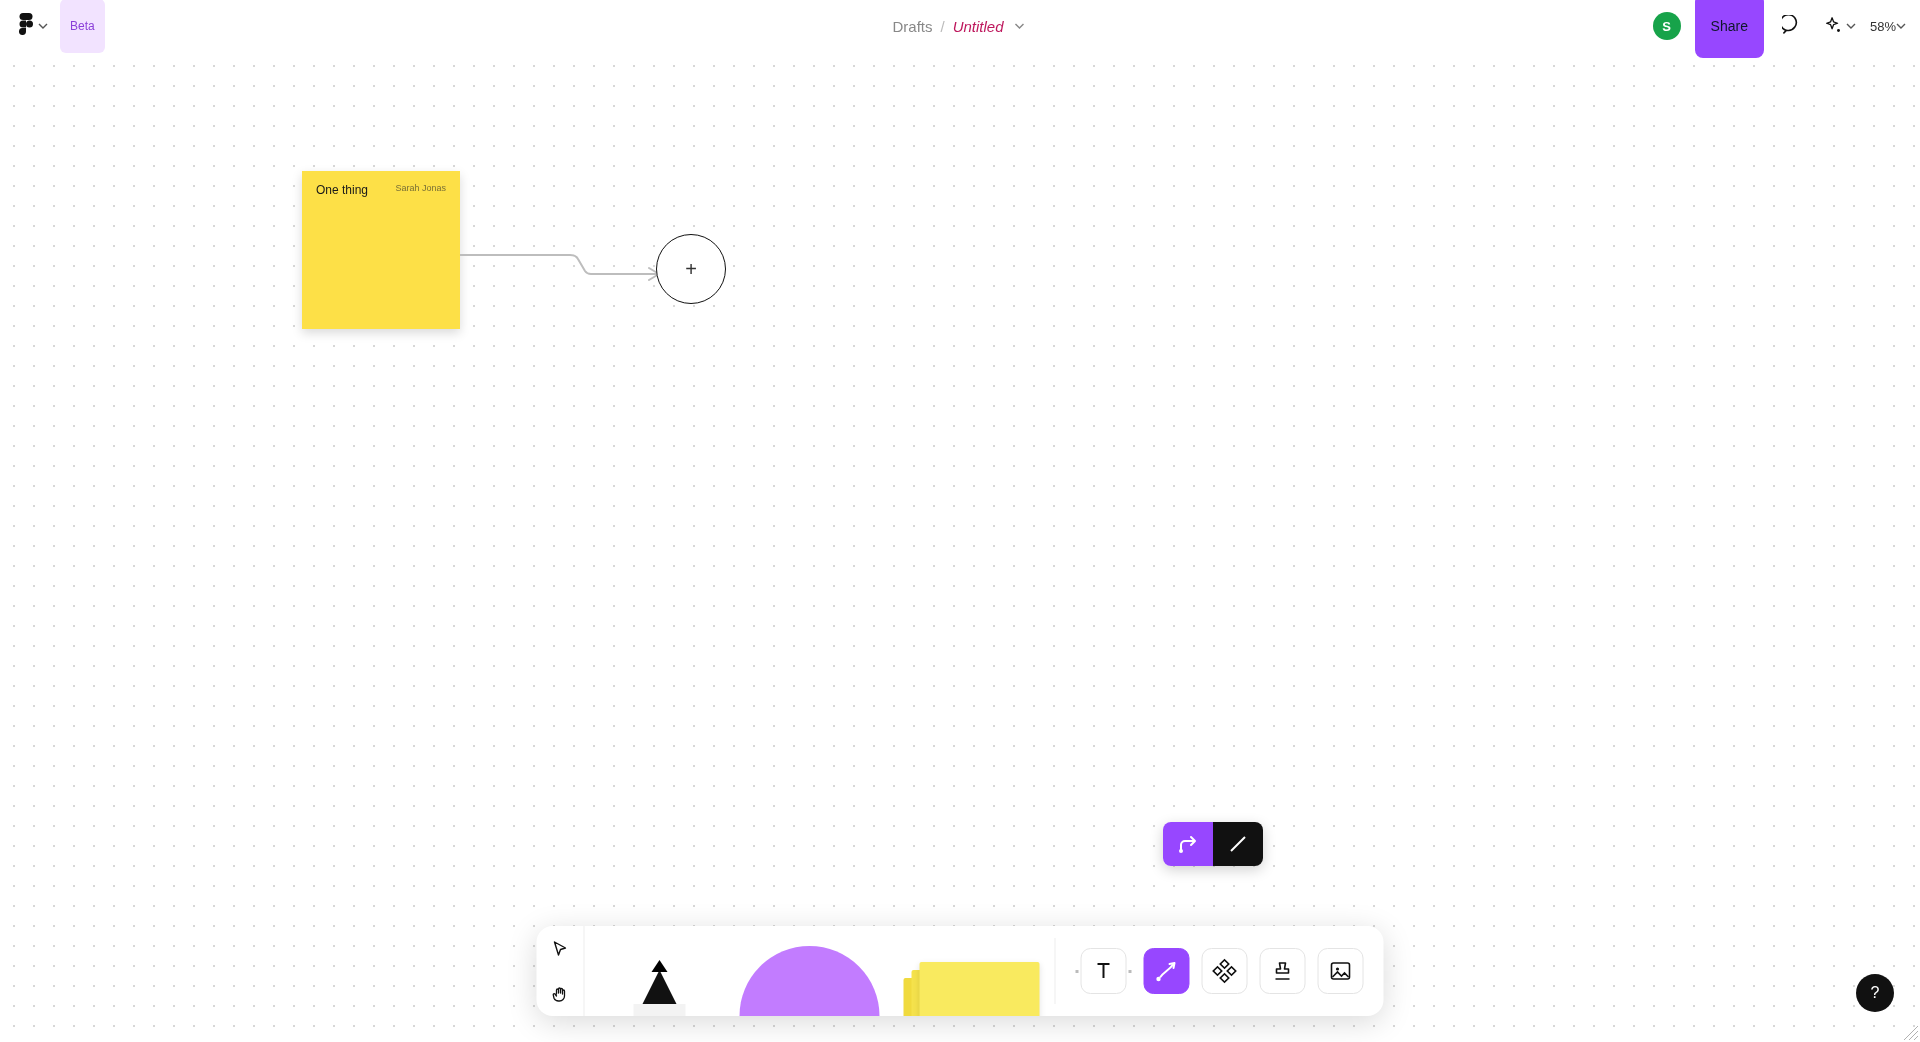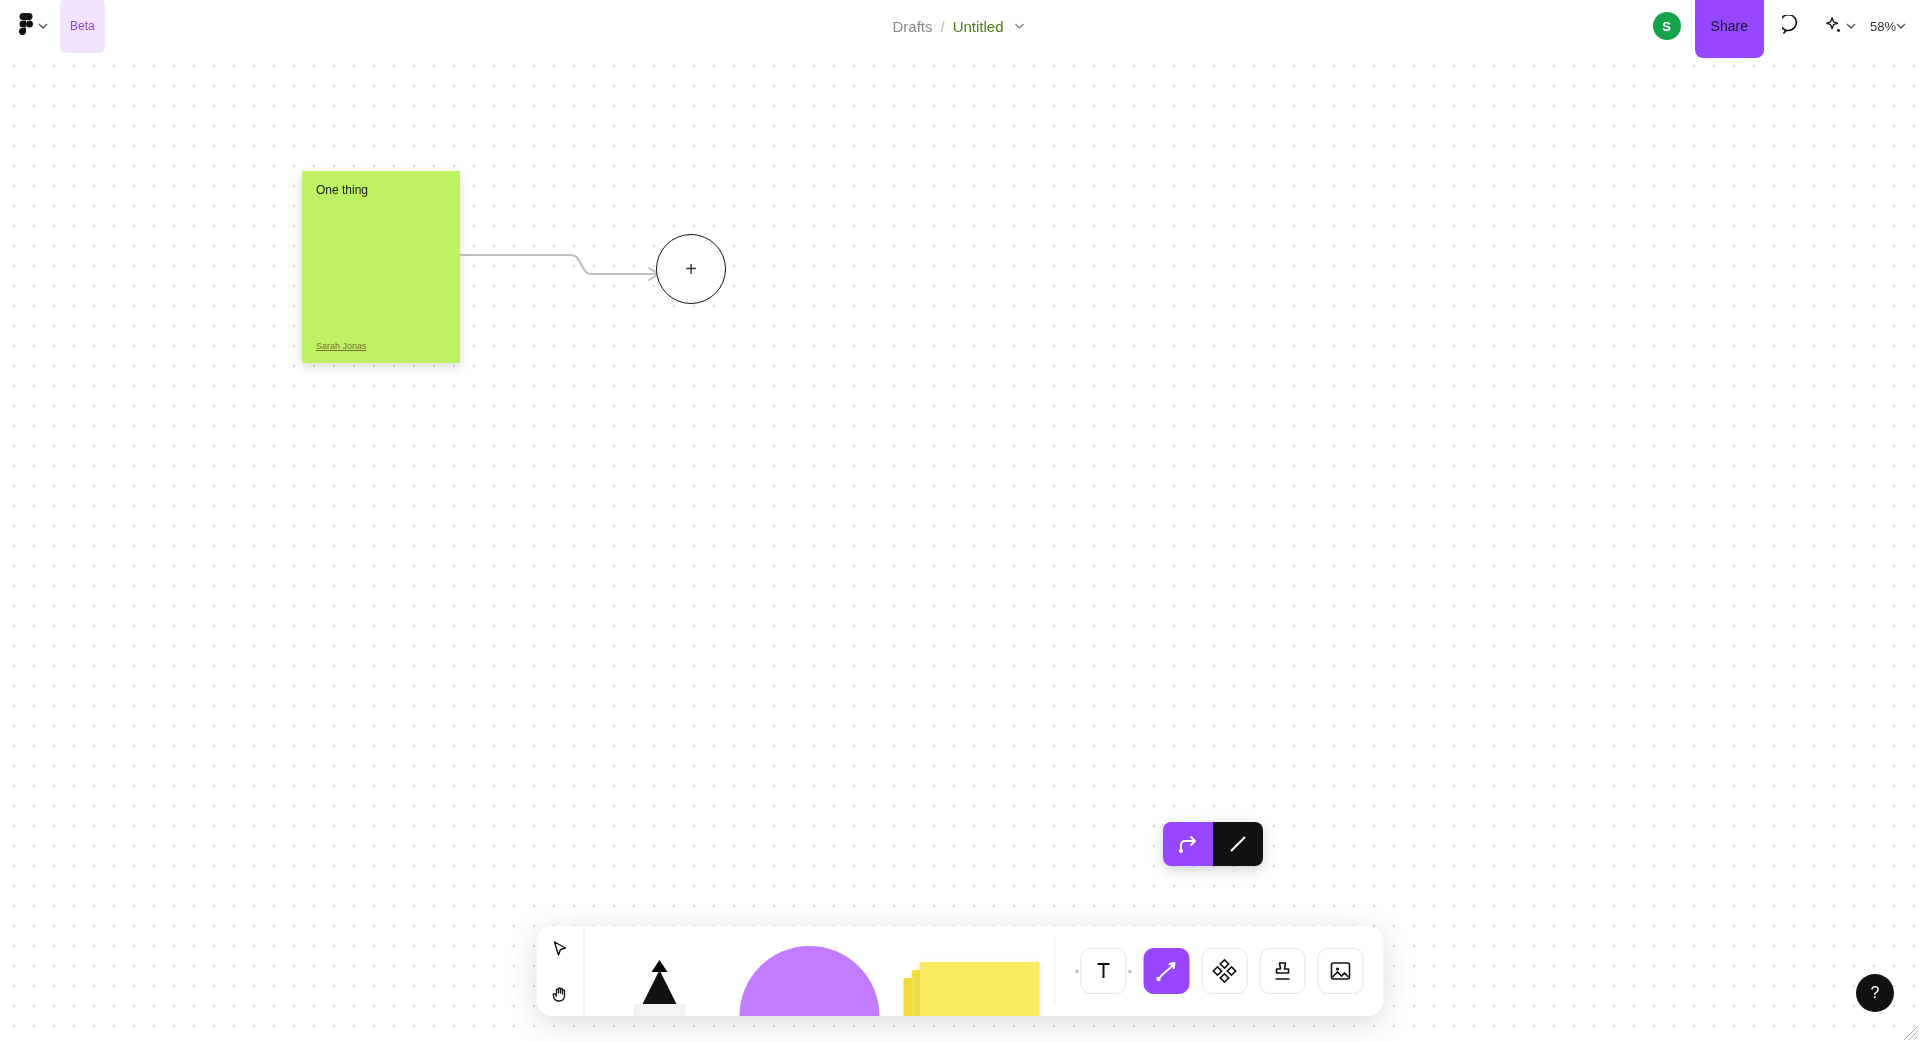--- a/index.html
+++ b/index.html
@@ -7,41 +7,41 @@
 
     
     .topbar { position: absolute; top:0; left:0; right:0; height:52px; display:flex; align-items:center; padding:0 14px; z-index:50; background:#fff; }
     .topbar-left { display:flex; align-items:center; gap:8px; }
     .logo-btn { display:flex; align-items:center; gap:4px; cursor:pointer; padding:4px; border-radius:6px; }
     .beta-badge { background:#f2e3ff; color:#8b3fd9; font-size:12px; font-weight:500; padding:20px 10px; border-radius:6px; }
 
     .topbar-center { position:absolute; left:50%; transform:translateX(-50%); display:flex; align-items:center; gap:8px; font-size:15px; }
     .breadcrumb-drafts { color:#888; }
     .breadcrumb-sep { color:#bbb; }
-    .breadcrumb-title { color:#4d7c0f; font-weight:400; }
+    .breadcrumb-title { color:#be185d; font-weight:400;font-style:italic; }
     .chev-btn { display:flex; align-items:center; cursor:pointer; padding:2px; }
 
     .topbar-right { margin-left:auto; display:flex; align-items:center; gap:14px; }
     .avatar { width:28px; height:28px; border-radius:50%; background:#17a34a; color:#fff; display:flex; align-items:center; justify-content:center; font-size:13px; font-weight:600; cursor:pointer; }
     .share-btn { background:#9747ff; color:#0f172a; border:none; font-size:14px; font-weight:500; padding:24px 16px; border-radius:8px; cursor:pointer; }
     .icon-btn { width:30px; height:30px; display:flex; align-items:center; justify-content:center; cursor:pointer; border-radius:6px; }
     .ai-group { display:flex; align-items:center; gap:2px; cursor:pointer; }
     .zoom { font-size:13px; color:#333; display:flex; align-items:center; gap:0; cursor:pointer; }
 
     
     .canvas { position:absolute; top:52px; bottom:0; left:0; right:0; background:#fff; overflow:hidden; }
     .dots-bg { position:absolute; inset:0;
       background-image: radial-gradient(circle, #d7d7d7 1px, transparent 1px);
       background-size: 20px 20px;
       background-position: 4px 4px;
     }
 
-    .sticky-note { position:absolute; left:302px; top:119px; width:158px; height:192px; background:#bef264; box-shadow:0 4px 10px rgba(0,0,0,.15); padding:12px 14px; display:flex; flex-direction:column; }
+    .sticky-note { position:absolute; left:302px; top:119px; width:158px; height:158px; background:#fde047; box-shadow:0 4px 10px rgba(0,0,0,.15); padding:12px 14px; display:flex; flex-direction:row; }
     .sticky-text { font-size:12px; color:#1a1a1a; flex:1; }
-    .sticky-author { font-size:9px; color:#7a7036;text-decoration:underline; }
+    .sticky-author { font-size:9px; color:#7a7036; }
 
     .connector-line { position:absolute; left:460px; top:199px; pointer-events:none; }
     .add-circle { position:absolute; left:656px; top:182px; width:70px; height:70px; border:1.5px solid #111; border-radius:50%; background:#fff; display:flex; align-items:center; justify-content:center; cursor:pointer; }
     .add-circle .plus { font-size:20px; color:#333; }
 
     
     .mini-toolbar { position:absolute; bottom:176px; left:50%; transform:translateX(203px); display:flex; border-radius:8px; overflow:hidden; box-shadow:0 4px 14px rgba(0,0,0,.18); }
     .mini-toolbar .mt-btn { width:50px; height:44px; display:flex; align-items:center; justify-content:center; cursor:pointer; }
     .mt-elbow { background:#9747ff; }
     .mt-straight { background:#111; }

